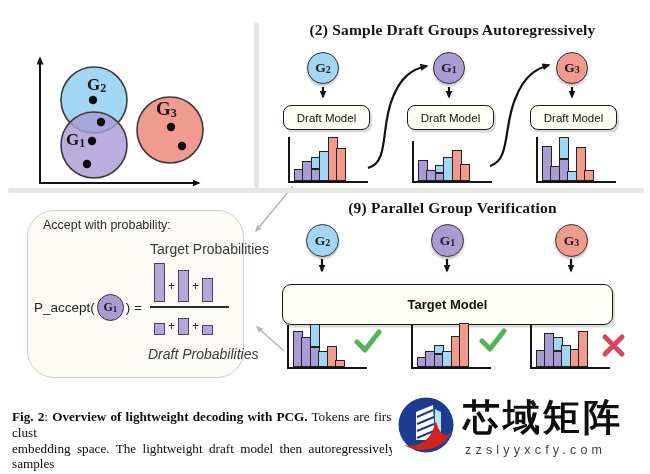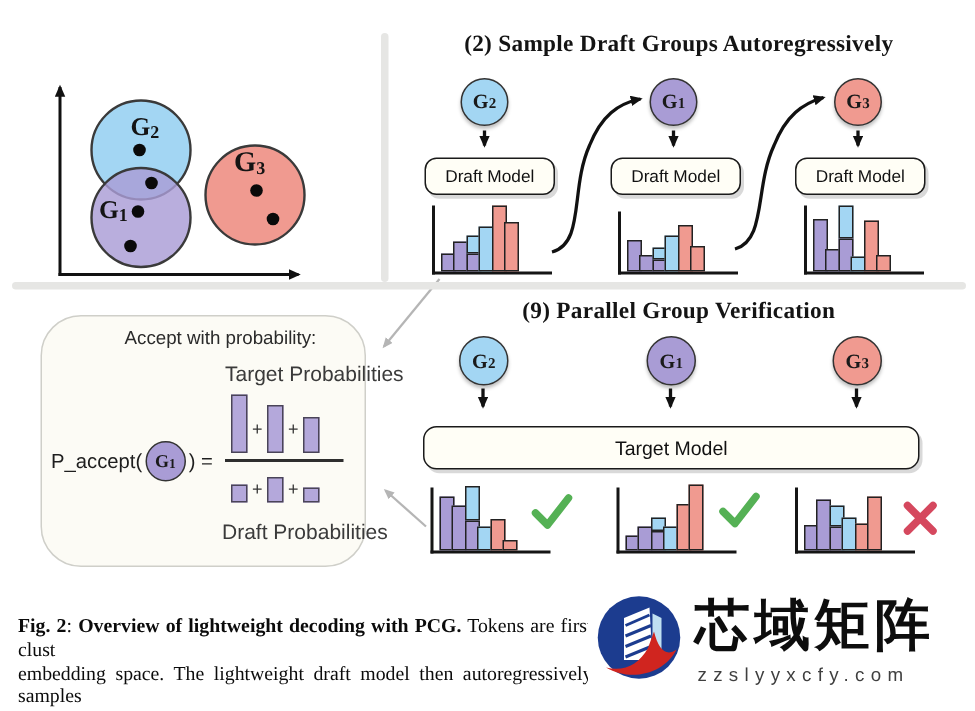--- a/index.html
+++ b/index.html
@@ -203,21 +203,21 @@
   </div>
   <div class="abs token" style="left: 431px; top: 224px; width: 33px; height: 33px; background: rgb(169, 156, 213);">
     <span class="g">G</span>
       <span class="s">1</span>
   </div>
   <div class="abs token" style="left: 555px; top: 224px; width: 33px; height: 33px; background: rgb(240, 154, 144);">
     <span class="g">G</span>
       <span class="s">3</span>
   </div>
 
-  <div class="abs modelbox" style="left:282px;top:284px;width:331px;height:29px;font-size:13px;border-radius:9px;">
+  <div class="abs modelbox" style="left:282px;top:284px;width:331px;height:41px;font-size:13px;border-radius:9px;font-weight:bold;">
     <span>Target Model</span>
   </div>
 
   <div class="abs chart" style="left:287px;top:325px;width:80px;height:44px;">
       <div class="bar">
         <div class="seg" style="height: 36px; background: rgb(169, 156, 213);"></div>
       </div>
       <div class="bar">
         <div class="seg" style="height: 30px; background: rgb(169, 156, 213);"></div>
       </div>
@@ -282,38 +282,38 @@
     <path d="M3 13 L11 21 L25 3" fill="none" stroke="#55b155" stroke-width="5" stroke-linecap="round" stroke-linejoin="round"></path>
   </svg>
   <svg class="abs mark-check" style="left:479px;top:328px;" width="28" height="24" viewBox="0 0 28 24">
     <path d="M3 13 L11 21 L25 3" fill="none" stroke="#55b155" stroke-width="5" stroke-linecap="round" stroke-linejoin="round"></path>
   </svg>
   <svg class="abs mark-cross" style="left:601px;top:333px;" width="25" height="25" viewBox="0 0 25 25">
     <path d="M4 4 L21 21 M21 4 L4 21" fill="none" stroke="#d5485e" stroke-width="5" stroke-linecap="round"></path>
   </svg>
 
   <div class="abs acceptbox" style="left:27px;top:210px;width:217px;height:168px;"></div>
-  <div class="abs" style="left:43px;top:218px;font-size:12.5px;color:#2a2a2a;margin-left:40px;">Accept with probability:</div>
+  <div class="abs" style="left:43px;top:218px;font-size:12.5px;color:#2a2a2a;">Accept with probability:</div>
   <div class="abs small-label" style="left:150px;top:241px;">Target Probabilities</div>
   <div class="abs fracrow" style="left:154px;top:261px;height:41px;">
       <div class="fbar" style="height: 39px; background: rgb(180, 168, 219);"></div>
       <span class="plus" style="margin-bottom: 10px;">+</span>
       <div class="fbar" style="height: 32px; background: rgb(180, 168, 219);"></div>
       <span class="plus" style="margin-bottom: 10px;">+</span>
       <div class="fbar" style="height: 24px; background: rgb(180, 168, 219);"></div>
     </div>
   <div class="abs" style="left:150px;top:306px;width:79px;height:2px;background:#2e2e2e;"></div>
   <div class="abs fracrow" style="left:154px;top:315px;height:20px;">
       <div class="fbar" style="height: 12px; background: rgb(180, 168, 219);"></div>
       <span class="plus" style="margin-bottom: 3px;">+</span>
       <div class="fbar" style="height: 17px; background: rgb(180, 168, 219);"></div>
       <span class="plus" style="margin-bottom: 3px;">+</span>
       <div class="fbar" style="height: 10px; background: rgb(180, 168, 219);"></div>
     </div>
-  <div class="abs small-label" style="left:148px;top:346px;">Draft Probabilities</div>
+  <div class="abs small-label" style="left:148px;top:346px;font-style:italic;">Draft Probabilities</div>
 
   <div class="abs formula" style="left:34px;top:292px;height:30px;">
     <span>P_accept(</span>
     <span class="token" style="width: 27px; height: 27px; box-shadow: none; background: rgb(169, 156, 213);">
       <span class="g" style="font-size:12px;">G</span>
         <span class="s" style="font-size:9px;">1</span>
     </span>
     <span>) =</span>
   </div>
 

